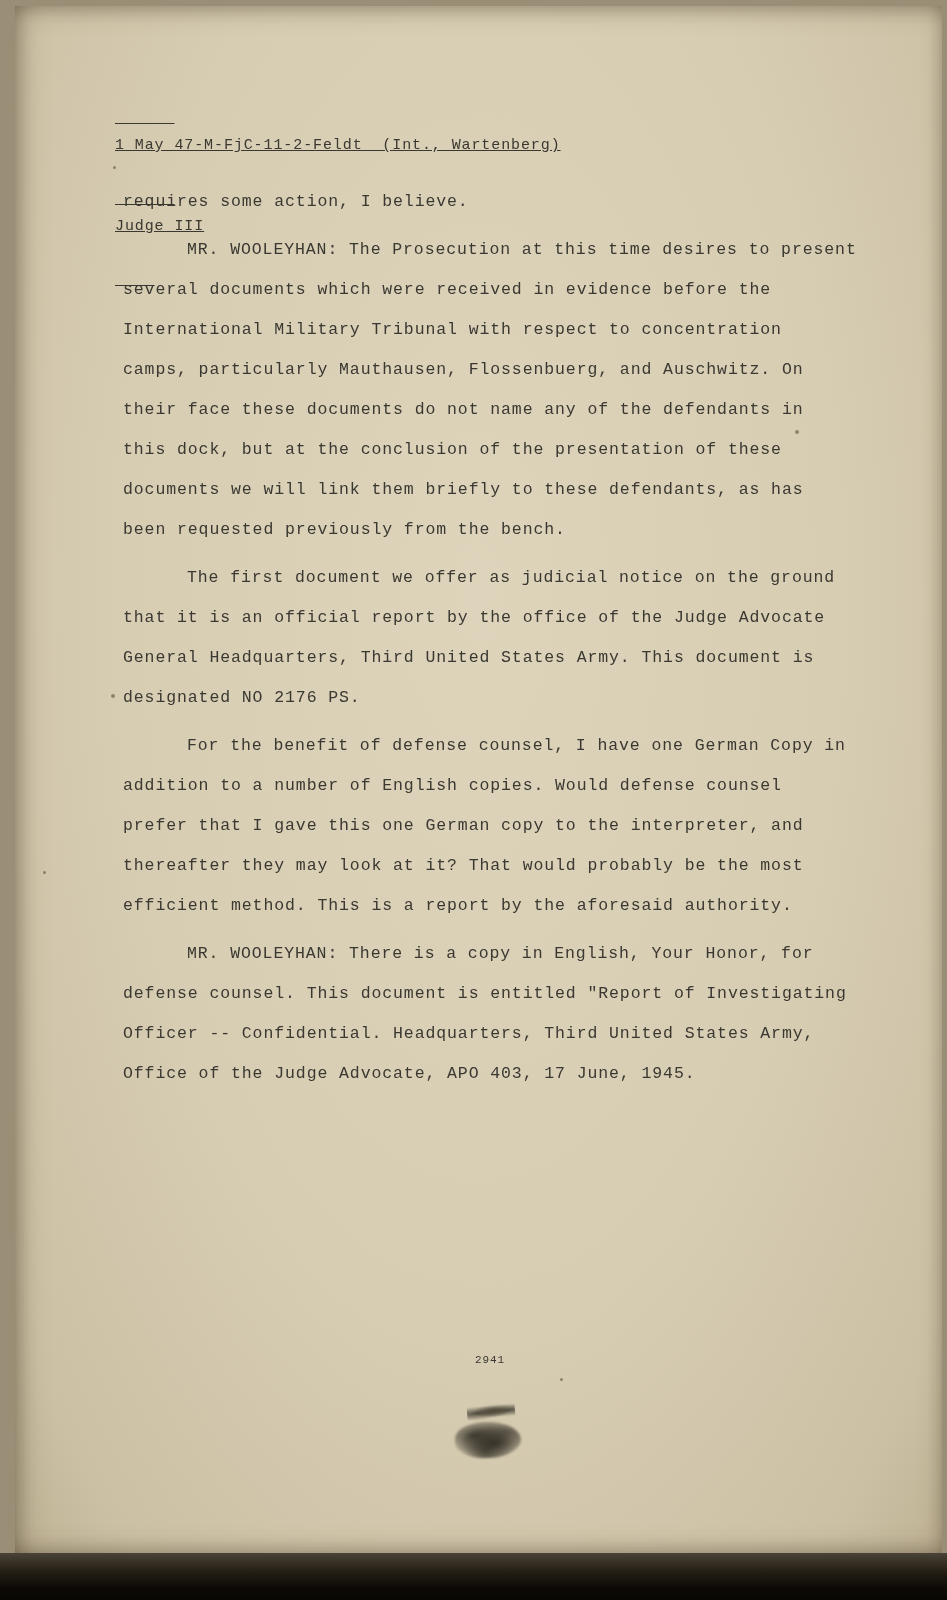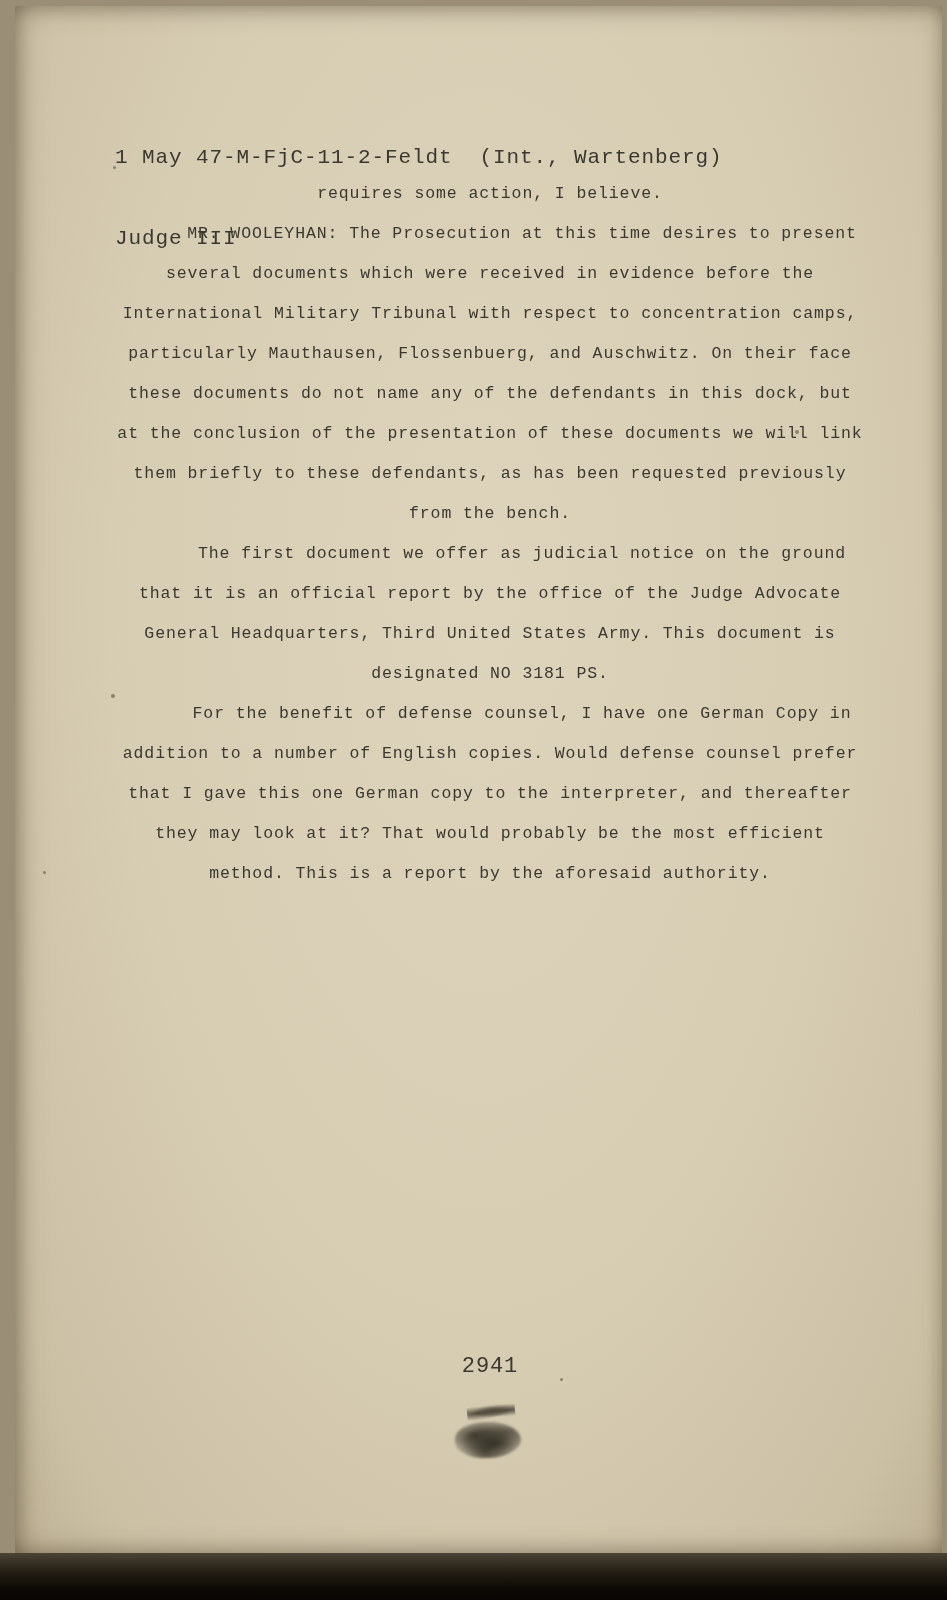--- a/index.html
+++ b/index.html
@@ -24,52 +24,52 @@
     background: radial-gradient(ellipse at 50% 38%, #ddd4bb 0%, #d7cdb3 55%, #cbc0a4 88%, #bfb295 100%);
     box-shadow:
       inset 20px 0 30px -20px rgba(70, 58, 38, 0.55),
       inset 0 16px 26px -16px rgba(70, 58, 38, 0.5),
       inset -12px 0 22px -14px rgba(70, 58, 38, 0.35),
       inset 0 -14px 24px -14px rgba(70, 58, 38, 0.45);
   }
   .header-block {
     position: absolute;
     left: 100px;
-    top: 84px;
-    font-size: 21px;
+    top: 72px;
+    font-size: 15px;
     line-height: 27px;
     letter-spacing: 0.9px;
     color: #3a3831;
     white-space: pre;
+    text-decoration: underline;
   }
   .body-block {
     position: absolute;
     left: 100px;
     top: 168px;
     width: 750px;
     font-size: 16.5px;
     line-height: 40px;
     letter-spacing: 0.9px;
     color: #3a3831;
   }
   .para {
-    margin: 0;
+    margin: 8px;
     text-indent: 0;
-    text-align: center;
   }
   .para.indent {
     text-indent: 64px;
   }
   .page-number {
     position: absolute;
     left: 100px;
     top: 1348px;
     width: 750px;
     text-align: center;
-    font-size: 22px;
+    font-size: 11px;
     letter-spacing: 0.9px;
     color: #3a3831;
   }
   .smudge-small {
     position: absolute;
     left: 452px;
     top: 1398px;
     width: 48px;
     height: 15px;
     background:
@@ -116,22 +116,23 @@
   <div class="paper">
 
     <div class="header-block">
       <div>1 May 47-M-FjC-11-2-Feldt  (Int., Wartenberg)</div>
       <div>Judge III</div>
     </div>
 
     <div class="body-block">
         <p class="para">requires some action, I believe.</p>
         <p class="para indent">MR. WOOLEYHAN:  The Prosecution at this time desires to present several documents which were received in evidence before the International Military Tribunal with respect to concentration camps, particularly Mauthausen, Flossenbuerg, and Auschwitz.  On their face these documents do not name any of the defendants in this dock, but at the conclusion of the presentation of these documents we will link them briefly to these defendants, as has been requested previously from the bench.</p>
-        <p class="para indent">The first document we offer as judicial notice on the ground that it is an official report by the office of the Judge Advocate General Headquarters, Third United States Army.  This document is designated NO 3181 PS.</p>
+        <p class="para indent">The first document we offer as judicial notice on the ground that it is an official report by the office of the Judge Advocate General Headquarters, Third United States Army.  This document is designated NO 2176 PS.</p>
         <p class="para indent">For the benefit of defense counsel, I have one German Copy in addition to a number of English copies.  Would defense counsel prefer that I gave this one German copy to the interpreter, and thereafter they may look at it? That would probably be the most efficient method.  This is a report by the aforesaid authority.</p>
+        <p class="para indent">MR. WOOLEYHAN: There is a copy in English, Your Honor, for defense counsel.  This document is entitled "Report of Investigating Officer -- Confidential.  Headquarters, Third United States Army, Office of the Judge Advocate, APO 403, 17 June, 1945.</p>
       </div>
 
     <div class="page-number">2941</div>
 
     <div class="smudge-small"></div>
     <div class="smudge-large"></div>
 
     <div class="speck s1"></div>
     <div class="speck s2"></div>
     <div class="speck s3"></div>

